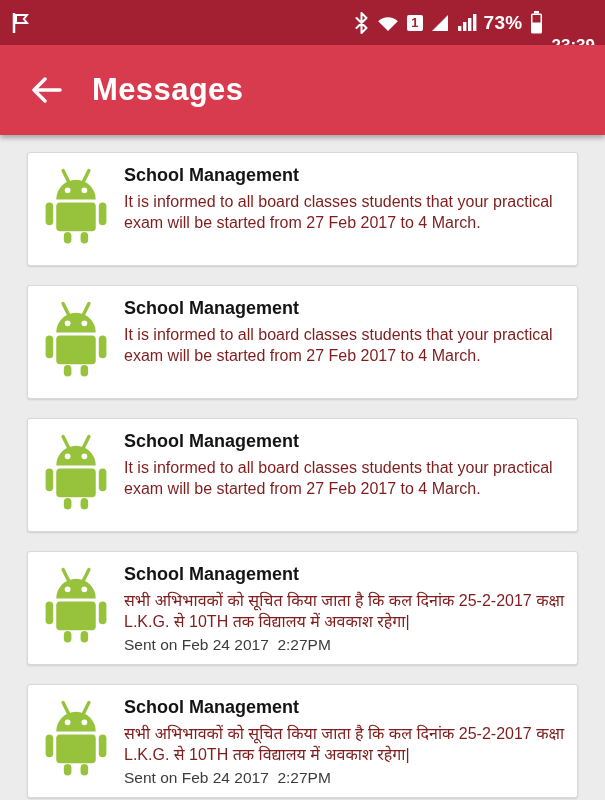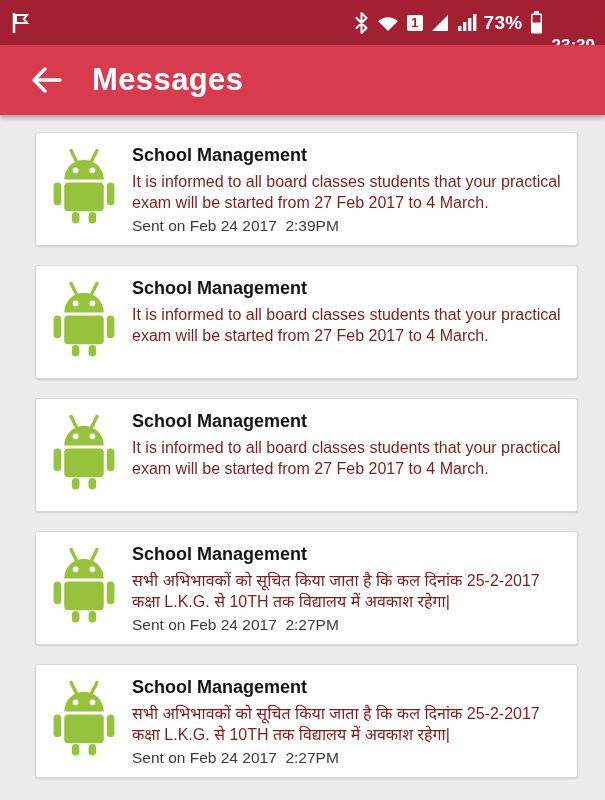--- a/index.html
+++ b/index.html
@@ -17,33 +17,33 @@
   .sb-left, .sb-right { display: flex; align-items: center; gap: 7px; }
   .sb-icon { display: inline-flex; align-items: center; }
   .sim-badge {
     background: #fff; color: #a32033; font-weight: bold; font-size: 13px;
     border-radius: 2px; padding: 1px 4px; line-height: 14px;
   }
   .sb-text { font-size: 19px; font-weight: bold; letter-spacing: 0.3px; }
   .sb-time { font-size: 17px; font-weight: bold; margin-left: 2px; margin-top: 47px; }
   
   .app-bar {
-    height: 70px; background: #d83a4e; color: #fff;
+    height: 90px; background: #d83a4e; color: #fff;
     display: flex; align-items: center; padding: 0 26px;
     box-shadow: 0 3px 5px rgba(0,0,0,0.30);
     position: relative; z-index: 2;
   }
   .back-btn {
     width: 40px; height: 40px; display: inline-flex; align-items: center;
     justify-content: center; margin-right: 26px; cursor: pointer;
     background: none; border: none;
   }
   .app-title { font-size: 31px; font-weight: bold; letter-spacing: 0.4px; }
   
-  .list { padding: 17px 27px 0 27px; margin-left: 8px; }
+  .list { padding: 17px 27px 0 27px; }
   .card {
     background: #fff; border: 1px solid #d9d9d9; border-radius: 3px;
     box-shadow: 0 1px 2px rgba(0,0,0,0.13);
     display: flex; align-items: flex-start;
     padding: 10px 12px 10px 8px; margin-bottom: 19px;
     min-height: 114px; cursor: pointer;
   }
   .robot-wrap { width: 80px; flex-shrink: 0; display: flex; justify-content: center; margin-top: 2px; }
   .msg-text { flex: 1; padding-left: 8px; }
   .msg-title { font-size: 18px; font-weight: bold; color: #141414; margin: 2px 0 5px 0; }
@@ -131,21 +131,20 @@
 
   <div class="card">
     <span class="robot-wrap">
       <svg width="76" height="84" viewBox="0 0 100 108">
           <use href="#robot"></use>
         </svg>
     </span>
     <div class="msg-text">
       <div class="msg-title">School Management</div>
       <div class="msg-body">It is informed to all board classes students that your practical exam will be started from 27 Feb 2017 to 4 March.</div>
-      <div class="msg-sent">Sent on Feb 24 2017  2:39PM</div>
     </div>
   </div>
 
   <div class="card">
     <span class="robot-wrap">
       <svg width="76" height="84" viewBox="0 0 100 108">
           <use href="#robot"></use>
         </svg>
     </span>
     <div class="msg-text">

